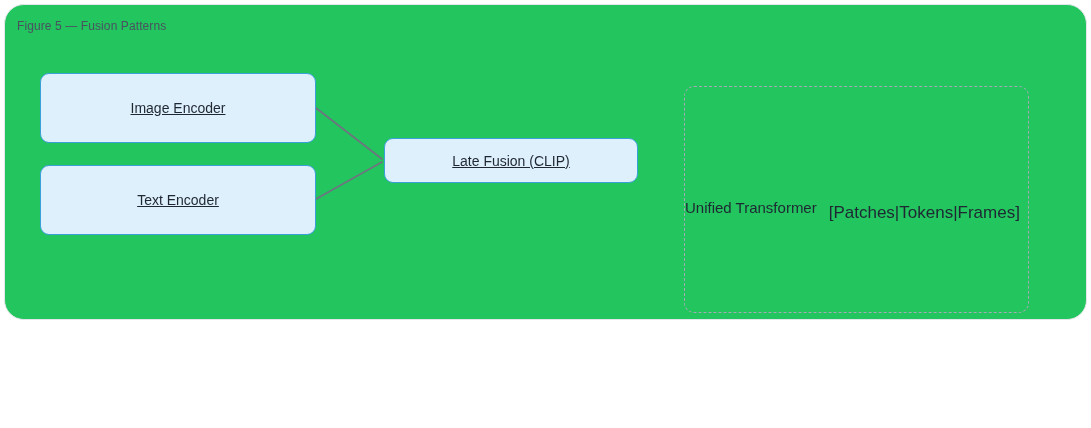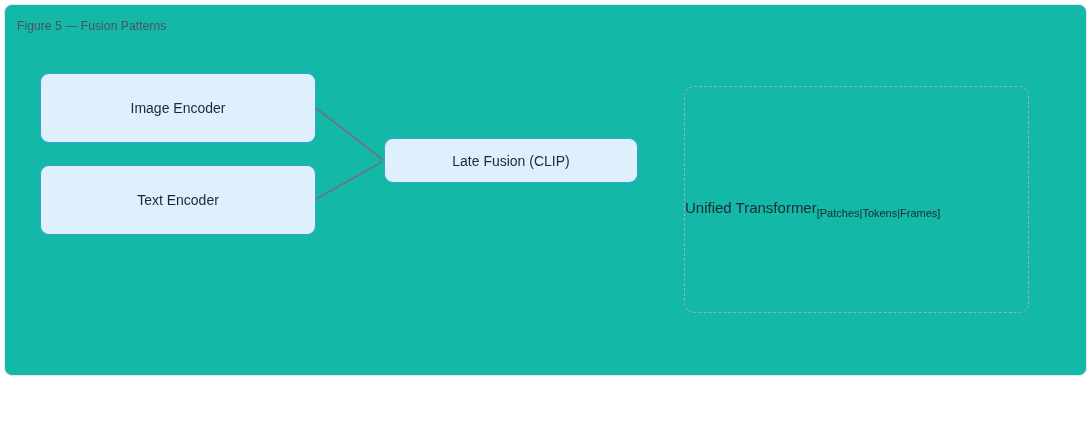--- a/index.html
+++ b/index.html
@@ -5,24 +5,24 @@
   * { margin: 0; padding: 0; box-sizing: border-box; }
   html, body {
     width: 1091px; height: 428px;
     background: #ffffff;
     font-family: "Liberation Sans", sans-serif;
     overflow: hidden;
   }
   .panel {
     position: absolute;
     left: 4px; top: 4px;
-    width: 1083px; height: 372px;
-    background: #14b8a6;
+    width: 1083px; height: 316px;
+    background: #22c55e;
     border: 1px solid #e3e6ea;
-    border-radius: 8px;
+    border-radius: 20px;
   }
   .fig-title {
     position: absolute;
     left: 12px; top: 14px;
     font-size: 12px;
     color: #4a5260;
     letter-spacing: 0.1px;
   }
   .edges {
     position: absolute;
@@ -33,38 +33,39 @@
   .node {
     position: absolute;
     background: #def0fb;
     border: 1.5px solid #3aa0d9;
     border-radius: 9px;
     display: flex;
     align-items: center;
     justify-content: center;
     color: #1f2733;
     font-size: 14px;
+    text-decoration: underline;
   }
   .node-image-encoder { left: 35px; top: 68px;  width: 276px; height: 70px; }
   .node-text-encoder  { left: 35px; top: 160px; width: 276px; height: 70px; }
   .node-late-fusion   { left: 379px; top: 133px; width: 254px; height: 45px; }
   .node-dashed {
     position: absolute;
     left: 679px; top: 81px;
     width: 345px; height: 227px;
     background: transparent;
     border: 1.5px dashed #a4aab4;
     border-radius: 10px;
     display: flex;
     align-items: center;
     padding-top: 16px;
     color: #1f2733;
   }
   .u-title { font-size: 15px; }
-  .u-sub   { font-size: 11px; margin-top: 11px; }
+  .u-sub   { font-size: 17px; margin-top: 11px; margin-left: 12px; }
 </style>
 </head>
 <body>
 
 <div class="panel">
 
   <div class="fig-title">Figure 5 — Fusion Patterns</div>
 
   <svg class="edges" viewBox="0 0 1083 420">
     <line x1="311" y1="103" x2="377" y2="154" stroke="#6e7580" stroke-width="1.8" stroke-linecap="round"></line>

